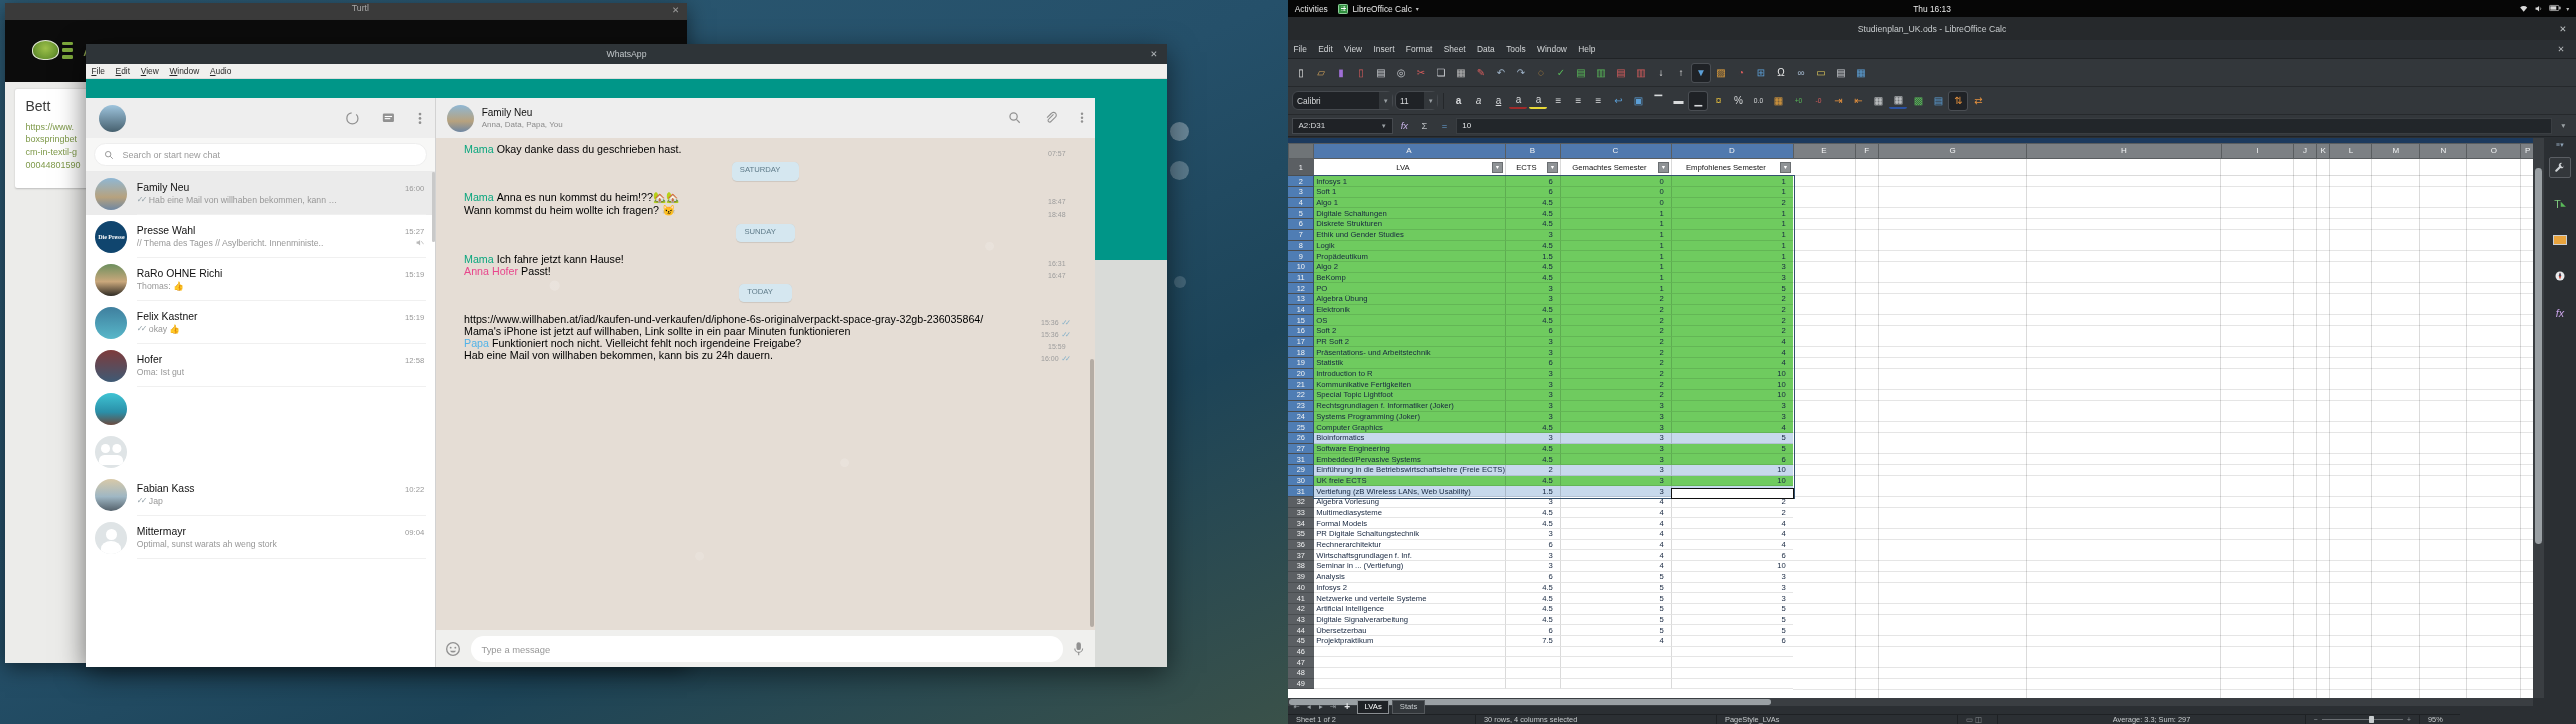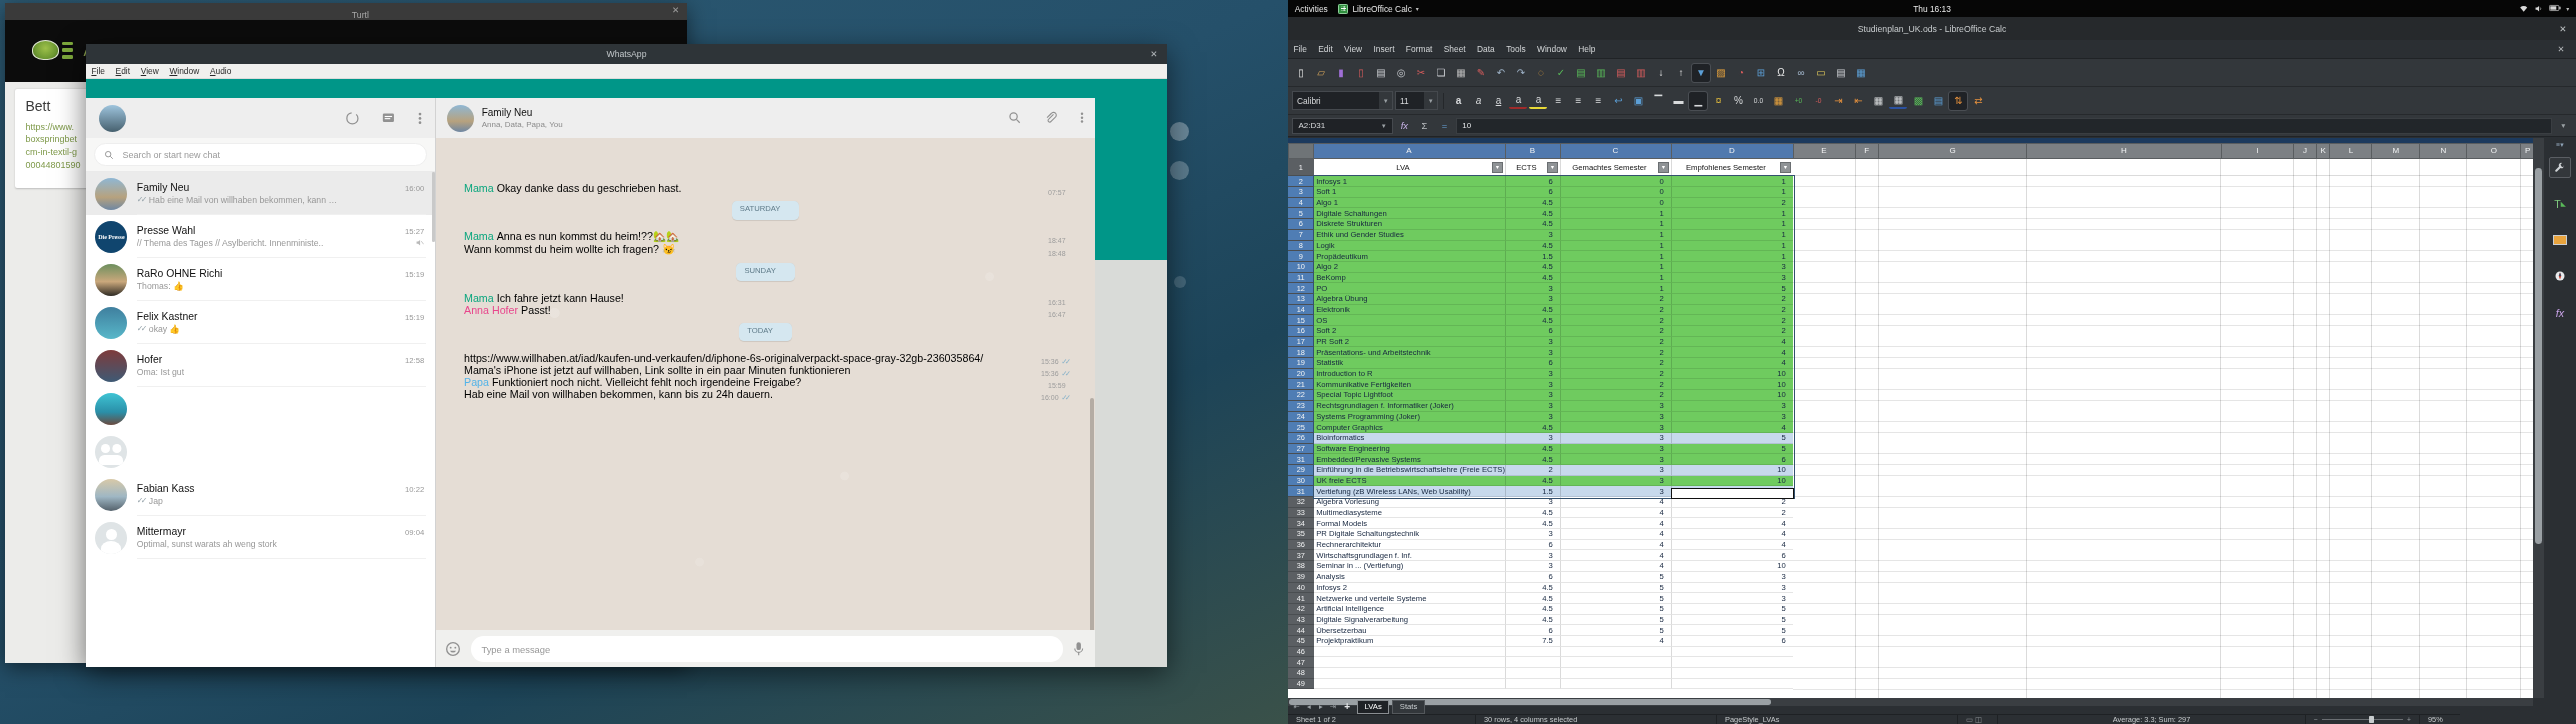--- a/index.html
+++ b/index.html
@@ -9,21 +9,21 @@
 
   
   #mon-left { position:absolute; left:0; top:0; width:1288px; height:725px;
     background:linear-gradient(155deg,#2d5a73 0%,#25506a 45%,#1d4458 70%,#3a5149 100%); overflow:hidden; }
   .bokeh { position:absolute; border-radius:50%; background:rgba(220,230,235,.38); }
 
   
   #turtl { position:absolute; left:5.4px; top:2.7px; width:682px; height:660px;
     background:#ececea; box-shadow:0 5.4px 20px rgba(0,0,0,.5); }
   .tl-titlebar { height:17.4px; background:#3a3a3a; color:#a9a9a9; font-size:8.7px;
-    display:flex; align-items:flex-end; justify-content:center; position:relative;padding-left:28px; }
+    display:flex; align-items:flex-start; justify-content:center; position:relative;padding-left:28px; }
   .tl-close { position:absolute; right:8px; top:2.7px; color:#9a9a9a; font-size:8.7px; }
   .tl-header { height:62px; background:#0c0c0c; display:flex; align-items:center; padding-left:27px; }
   .tl-logo { position:relative; width:39px; height:29.5px; }
   .tl-shell { position:absolute; left:0; top:4px; width:27px; height:20px; border-radius:50% 50% 42% 42%;
     background:radial-gradient(circle at 50% 40%, #9dc04a 0%, #6f9a33 60%, #4e7323 100%); border:1.3px solid #dfe6d2;}
   .tl-lines span { position:absolute; left:29.5px; width:10.7px; height:3.4px; background:#7da83c; border-radius:1.3px;}
   .tl-lines span:nth-child(1){top:5.4px}.tl-lines span:nth-child(2){top:12px}.tl-lines span:nth-child(3){top:19px}
   .tl-appname { margin-left:12px; color:#8aa04e; font-size:16px; }
   .tl-card { position:absolute; left:9.4px; top:86px; width:142px; height:99px; background:#fff;
     border-radius:2px; box-shadow:0 0.7px 2px rgba(0,0,0,.2); padding:9.4px 10.7px; overflow:hidden;}
@@ -93,21 +93,21 @@
   .conv-title { font-size:10px; color:#111; }
   .conv-sub { font-size:8px; color:#8b8b8b; }
   .conv-icons { margin-left:auto; display:flex; gap:23px; align-items:center;}
   .wa-msgs { position:absolute; left:0; top:40px; right:0; bottom:38px; overflow:hidden;
     background:
      radial-gradient(circle at 18% 30%, rgba(255,255,255,.18) 0 4.7px, transparent 5.4px),
      radial-gradient(circle at 62% 66%, rgba(255,255,255,.15) 0 4px, transparent 4.7px),
      radial-gradient(circle at 84% 22%, rgba(255,255,255,.14) 0 4px, transparent 4.7px),
      radial-gradient(circle at 40% 85%, rgba(255,255,255,.13) 0 4px, transparent 4.7px),
      #e5ddd5;
-    padding:5.4px 28px 2.7px 28px; display:flex; flex-direction:column;margin-top:39px; }
+    padding:5.4px 28px 2.7px 28px; display:flex; flex-direction:column; }
   .c-mama { color:#0aa67e; } .c-anna { color:#e8468c; } .c-papa { color:#53b3e8; }
   .mtime { font-size:7px; color:#9c9c9c; float:right; margin:5.4px -1.3px -2.7px 9.4px; white-space:nowrap;}
   .mticks { color:#8bb3c9; letter-spacing:-2.7px; font-size:7.4px; margin-left:2.7px;}
   .divider { align-self:center; background:#d5e7f0; color:#5f7b89; font-size:7.7px;
     padding:3.4px 8px; border-radius:4.7px; margin:6.7px 0 10.7px 0; box-shadow:0 0.7px 0.7px rgba(0,0,0,.1);}
   .wa-msgs-scroll { position:absolute; right:1.3px; top:221px; width:3.4px; height:268px; background:#b4aca4; border-radius:2px;}
   .wa-composer { position:absolute; left:0; bottom:0; right:0; height:38px; background:#f0f0ee;
     display:flex; align-items:center; padding:0 9.4px; gap:9.4px;}
   .wa-input { flex:1; height:25.5px; background:#fff; border-radius:12.7px; display:flex; align-items:center;
     padding:0 10.7px; color:#999; font-size:9.4px;}
@@ -138,21 +138,21 @@
     padding-left:4px; gap:2px; border-bottom:0.7px solid #26292c;}
   #calc-tb1 { top:59px; height:28px; }
   #calc-tb2 { top:87px; height:28px; }
   .ti { width:18px; height:18px; display:flex; align-items:center; justify-content:center;
     font-size:10px; color:#d8dadc; border-radius:2px; flex:none;}
   .ti.act { background:#1f2226; outline:0.7px solid #4a4e53; }
   .ti.fc-a { border-bottom:2.7px solid #a02b2b; height:17px;}
   .ti.hl-a { border-bottom:2.7px solid #e8d937; height:17px;}
   .ti.bc-b { border-bottom:2.7px solid #2b51a0; height:17px;}
   .tsep { width:0.7px; height:16px; background:#24272a; margin:0 3.4px; flex:none;}
-  .combo { height:19px; background:#1f2226; border:0.7px solid #45494e; border-radius:0;
+  .combo { height:19px; background:#1f2226; border:0.7px solid #45494e; border-radius:6px;
     color:#d8dadc; font-size:8.4px; display:flex; align-items:center; padding:0 4px; gap:5.4px; flex:none;}
   .combo .arrow { margin-left:auto; font-size:6px; color:#9aa0a4; background:#33373b; align-self:stretch;
     display:flex; align-items:center; padding:0 3.4px; margin-right:-4px;}
   #calc-formula { position:absolute; left:0; top:115px; width:1288px; height:22px; background:#33373b;
     display:flex; align-items:center; padding:0 4px; gap:2.7px; border-bottom:0.7px solid #202326;}
   .namebox { width:101px; height:16px; background:#1f2226; border:0.7px solid #45494e; color:#d8dadc;
     font-size:8px; display:flex; align-items:center; padding:0 5.4px;}
   .fbtn { color:#c9b3e8; font-style:italic; font-size:9.4px; width:17.4px; text-align:center;}
   .fbtn.sum { color:#b9bdc0; font-style:normal; }
   .fbtn.eq { color:#6aa7e0; font-style:normal; }

